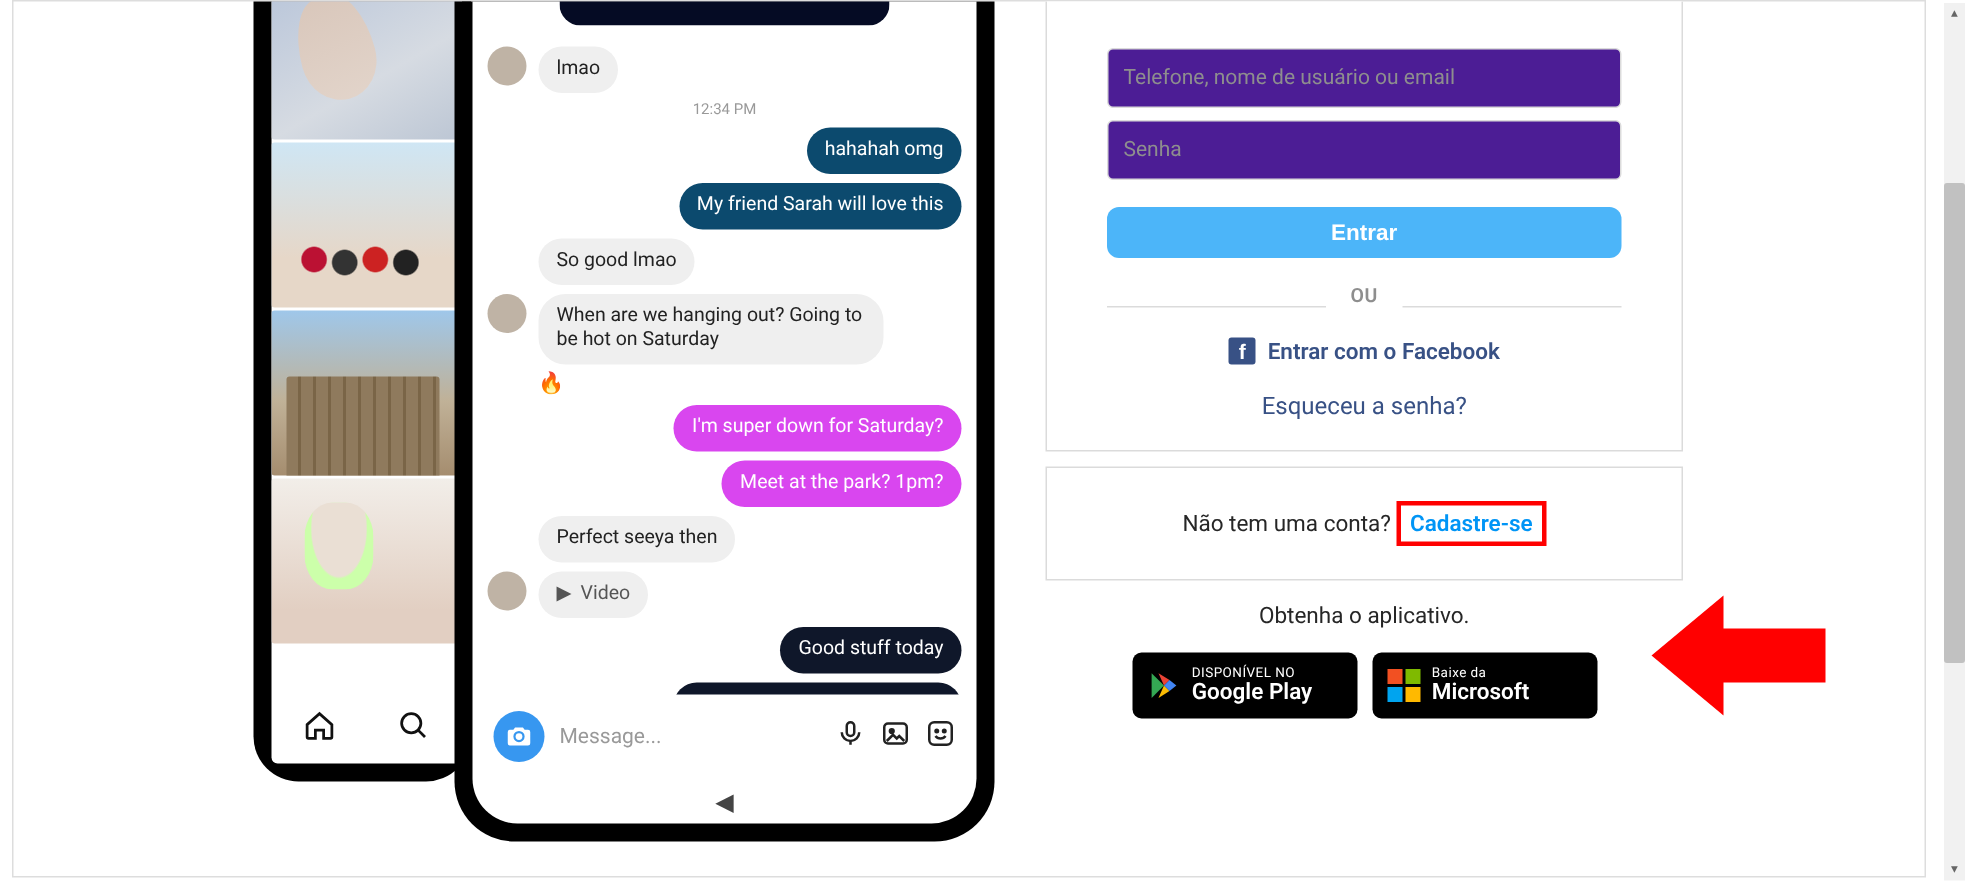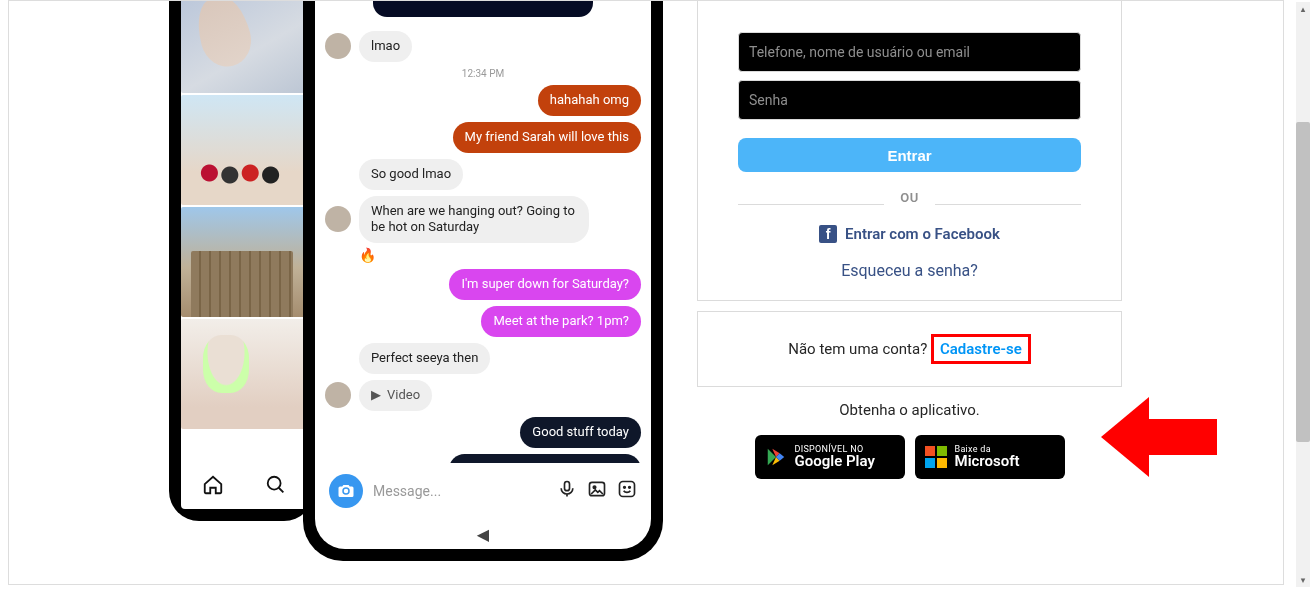--- a/index.html
+++ b/index.html
@@ -74,26 +74,26 @@
   }
   .chat-header-image {
     margin: 4px auto 6px;
     width: 220px; height: 120px;
     background: radial-gradient(circle at 55% 40%, #1a5cff 0 40px, transparent 42px),
                 radial-gradient(circle at 70% 60%, #4aa3ff 0 30px, transparent 32px),
                 #050b24;
     border-radius: 14px;
   }
   .chat-body { flex:1; overflow:hidden; padding: 2px 10px 0 10px; }
-  .msg-row { display:flex; align-items:center; gap:8px; margin: 6px 0; }
+  .msg-row { display:flex; align-items:flex-start; gap:8px; margin: 6px 0; }
   .msg-row.right { justify-content:flex-end; }
   .avatar { width:26px;height:26px;border-radius:50%;background:#bfb3a5;flex-shrink:0; }
   .bubble { max-width: 230px; padding:7px 12px; border-radius:18px; font-size:13px; line-height:1.3; }
   .bubble.gray { background:#efefef; color:#222; }
-  .bubble.purple { background:#c2410c; color:#fff; }
+  .bubble.purple { background:#0c4a6e; color:#fff; }
   .bubble.purple2 { background:#d946ef; color:#fff; }
   .bubble.blue { background:#0f172a; color:#fff; }
   .bubble.video { background:#efefef; color:#555; display:flex; align-items:center; gap:6px; }
   .ts { text-align:center; font-size:10px; color:#999; margin:4px 0 2px; }
   .chat-input-bar {
     height: 56px; display:flex; align-items:center; gap:10px; padding:0 14px;
     border-top: none;
   }
   .cam-btn { width:34px;height:34px;border-radius:50%;background:#3797f0;display:flex;align-items:center;justify-content:center;color:#fff;font-size:16px; }
   .msg-input { flex:1; font-size:14px; color:#999; }
@@ -112,21 +112,21 @@
     border:1px solid #dbdbdb;
     padding: 26px 40px 20px;
     margin-bottom: 10px;
     text-align:center;
   }
   .card.first { padding-top: 60px; }
   .field {
     width: 100%;
     height: 40px;
     border:1px solid #dbdbdb;
-    background:#000000;
+    background:#4c1d95;
     border-radius:4px;
     padding: 0 10px;
     font-size:14px;
     color:#8e8e8e;
     text-align:left;
     display:flex; align-items:center;
     margin-bottom: 8px;
   }
   .login-btn {
     width:100%; height:34px;

